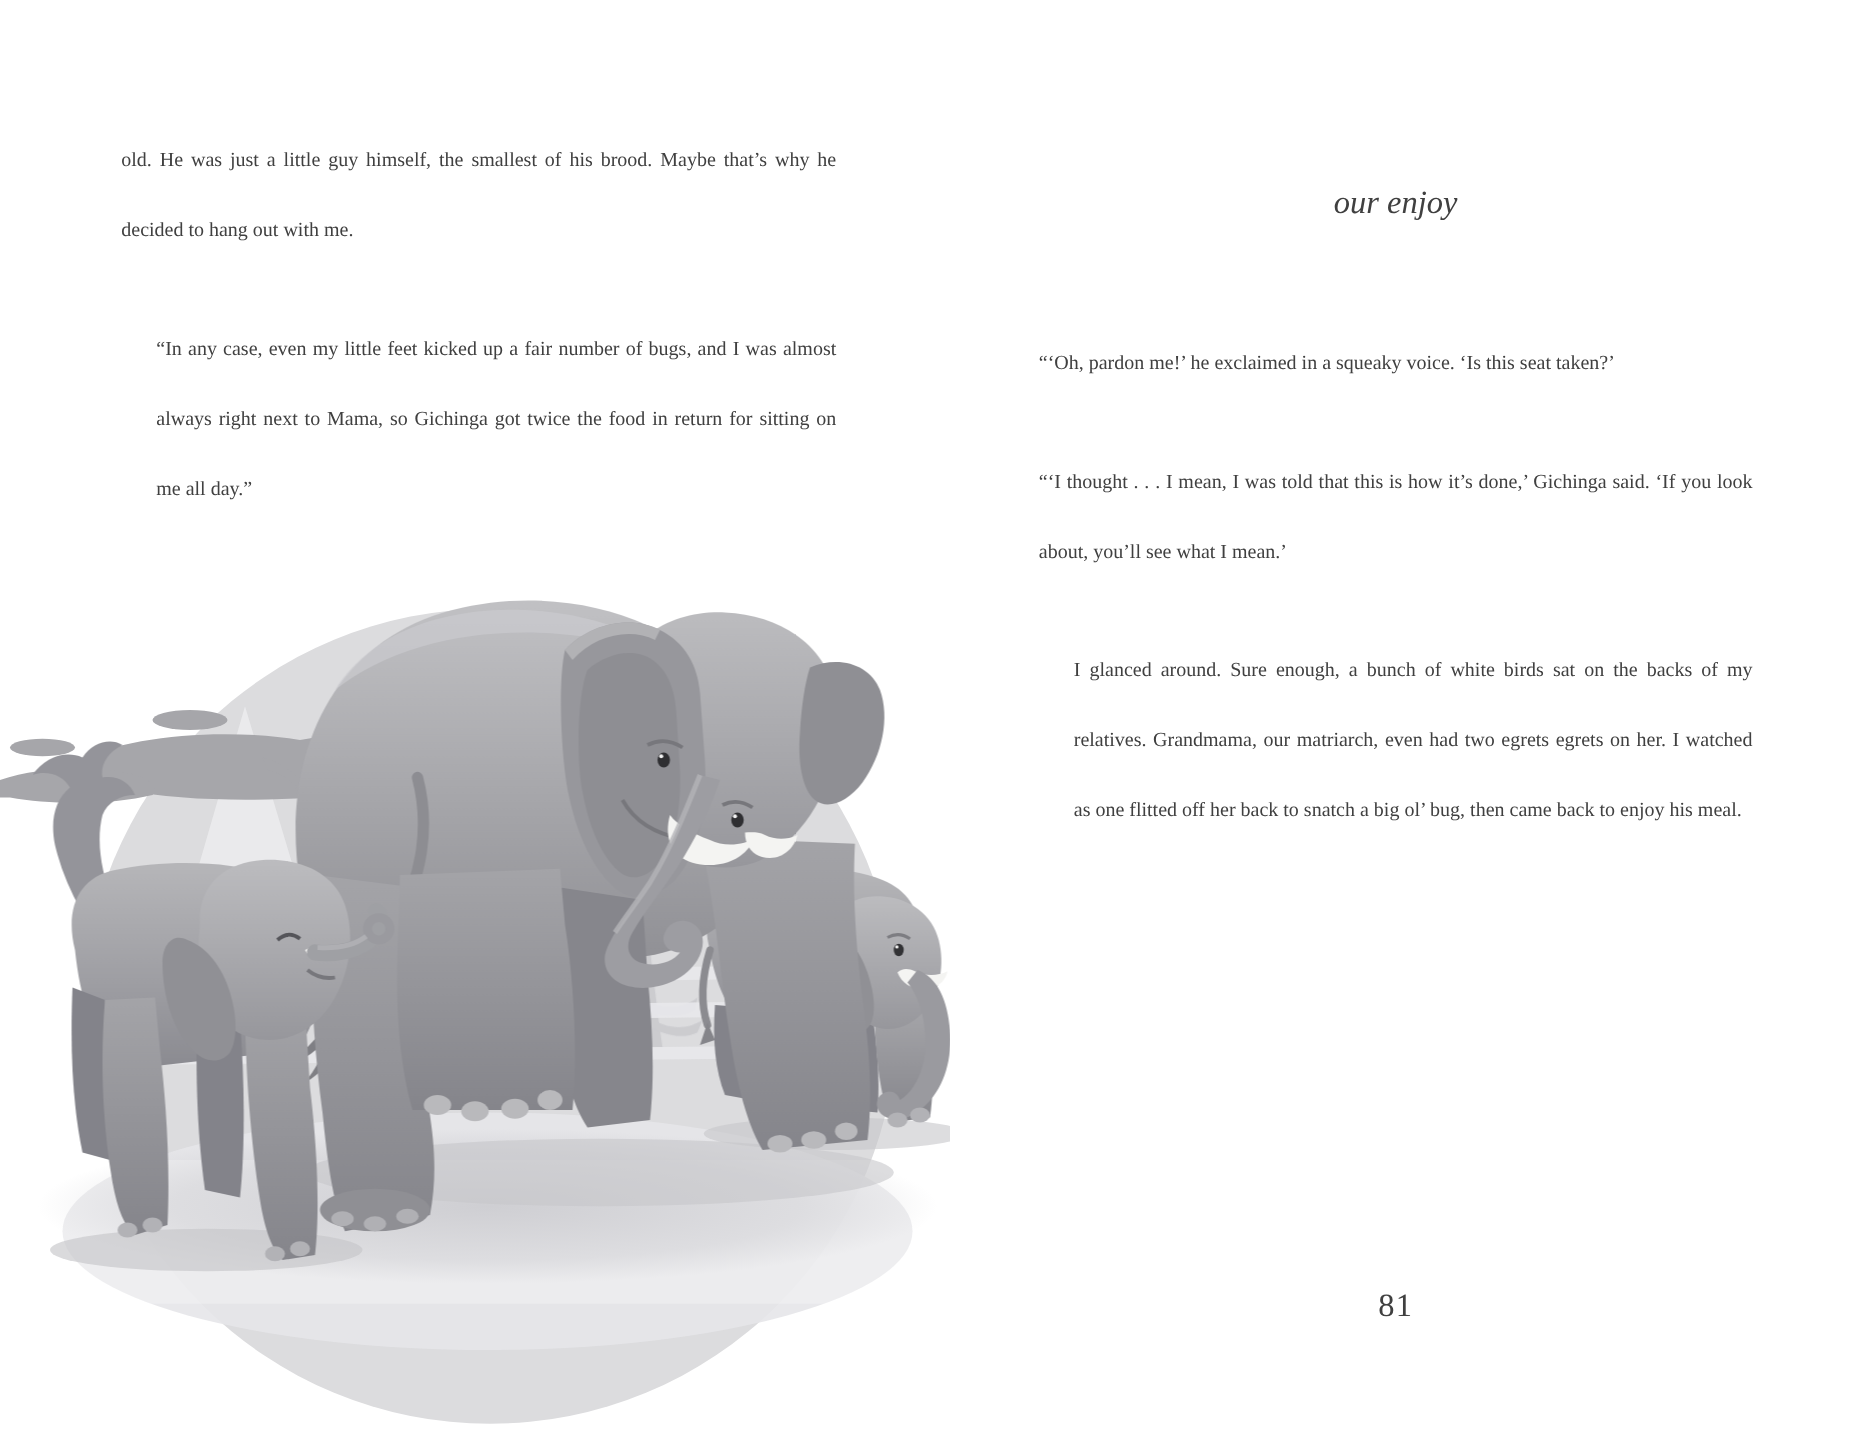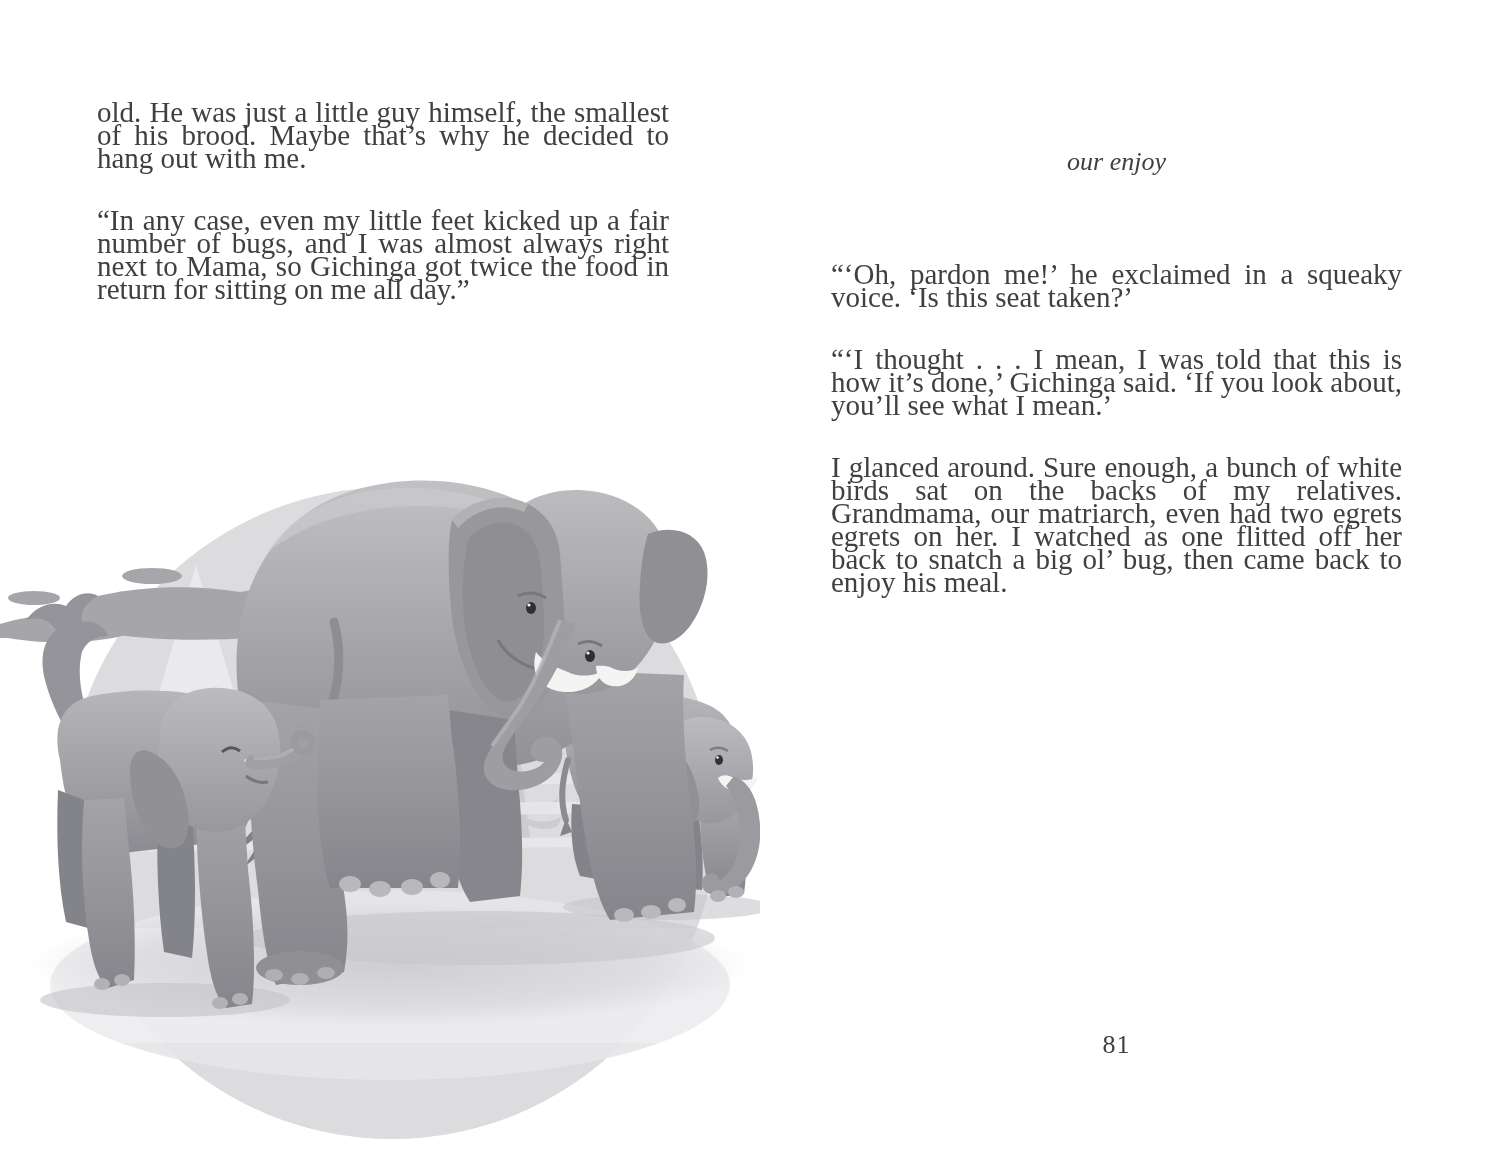--- a/index.html
+++ b/index.html
@@ -13,23 +13,23 @@
     --eleph-darker:#7b7b80;
     --tusk:#f4f4f2;
     --shadow:#c6c6ca;
   }
   html,body{margin:0;padding:0;background:#fff;}
   #spread{
     position:relative;width:1500px;height:1151px;background:#ffffff;
     font-family:"Liberation Serif","DejaVu Serif",serif;color:var(--ink);
     overflow:hidden;
   }
-  .textblock{position:absolute;font-size:29px;line-height:23px;text-align:justify;}
+  .textblock{position:absolute;font-size:16px;line-height:56px;text-align:justify;}
   .textblock p{margin:0 0 39px 0;}
-  .textblock p:last-child{margin-bottom:0;}
+  .textblock p:last-child{margin-bottom:0;margin-left:28px;}
   .it{font-style:italic;}
   #left-text{left:97px;top:101px;width:572px;}
   #right-text{left:831px;top:263px;width:571px;}
   #running-head{position:absolute;left:831px;top:146px;width:571px;text-align:center;
     font-style:italic;font-size:26px;line-height:32px;}
   #folio{position:absolute;left:831px;top:1030px;width:571px;text-align:center;
     font-size:26px;letter-spacing:1px;}
   #illustration{position:absolute;left:0;top:460px;width:760px;height:691px;}
 </style>
 </head>

